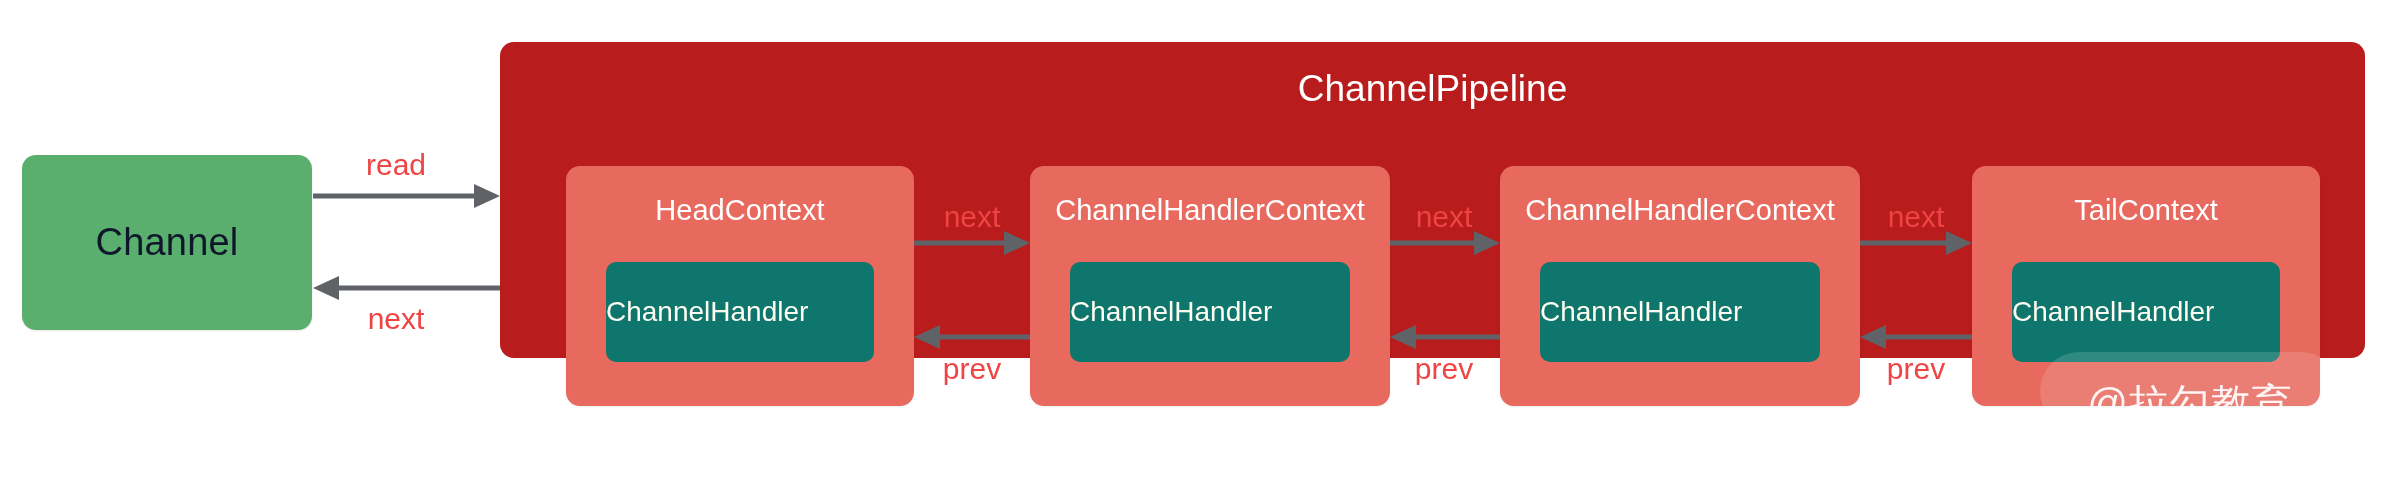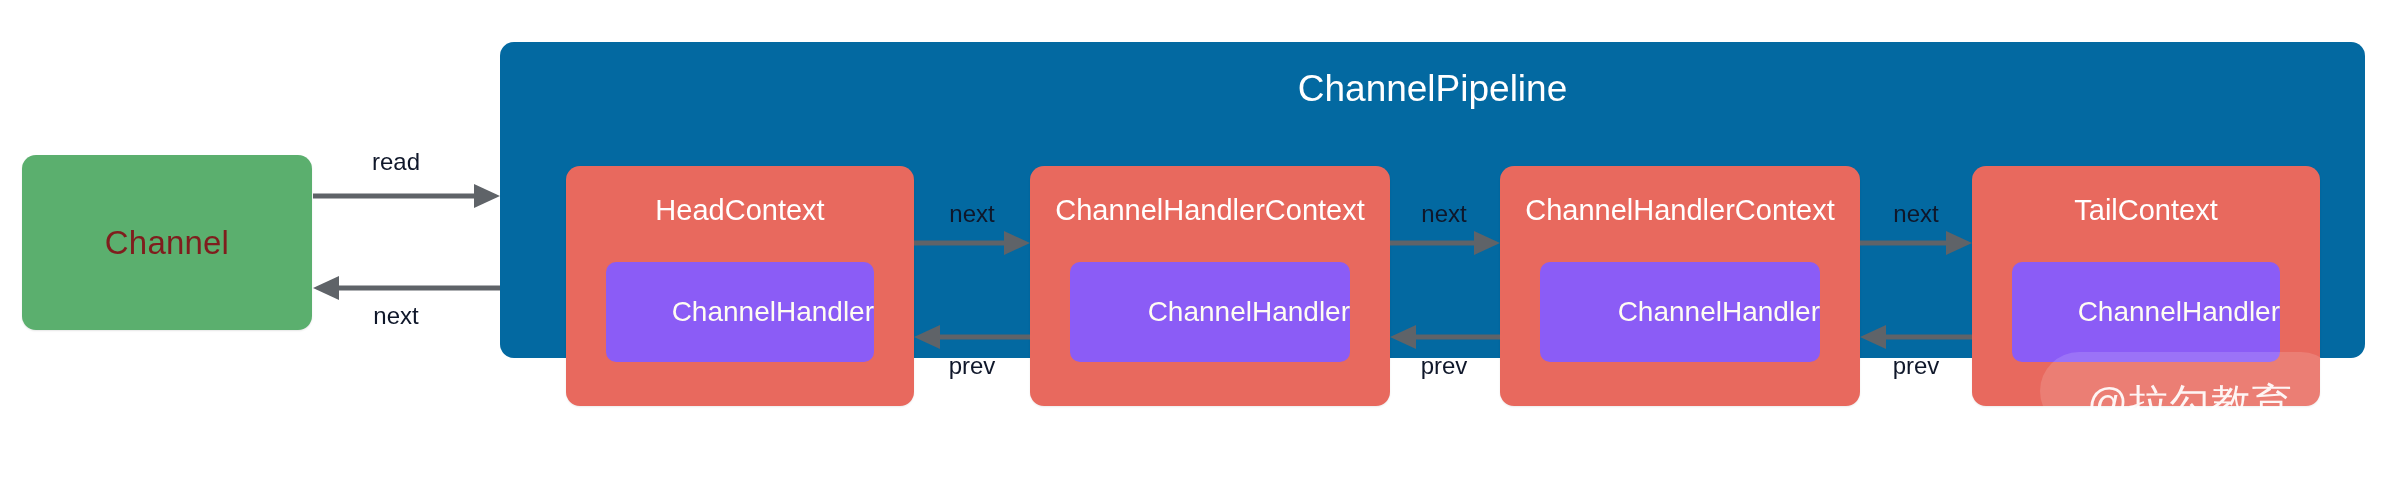--- a/index.html
+++ b/index.html
@@ -31,34 +31,34 @@
     width: 290px;
     height: 175px;
     background: #5BAF6E;
     border-radius: 14px;
     display: flex;
     align-items: center;
     justify-content: center;
     box-shadow: 0 1px 2px rgba(0,0,0,0.10);
   }
   .channel-label {
-    color: #7f1d1d;
-    font-size: 33px;
+    color: #0f172a;
+    font-size: 38px;
     font-weight: 400;
     letter-spacing: 0.2px;
   }
 
   
   .pipeline-panel {
     position: absolute;
     left: 500px;
     top: 42px;
     width: 1865px;
     height: 316px;
-    background: #0369a1;
+    background: #b91c1c;
     border-radius: 14px;
   }
   .pipeline-title {
     position: absolute;
     left: 0;
     top: 26px;
     width: 100%;
     text-align: center;
     color: #ffffff;
     font-size: 37px;
@@ -84,25 +84,25 @@
     font-size: 29px;
     font-weight: 400;
     white-space: nowrap;
   }
   .handler-box {
     position: absolute;
     left: 40px;
     right: 40px;
     top: 96px;
     height: 100px;
-    background: #8b5cf6;
+    background: #0f766e;
     border-radius: 10px;
     display: flex;
     align-items: center;
-    justify-content: flex-end;
+    justify-content: flex-start;
   }
   .handler-label {
     color: #FFFDF2;
     font-size: 28px;
     font-weight: 400;
     white-space: nowrap;
   }
 
   
   .ctx-1 { left: 566px;  width: 348px; }
@@ -124,22 +124,22 @@
     stroke-width: 5;
     fill: none;
   }
   .arrow-head {
     fill: #5F6368;
   }
 
   
   .edge-label {
     position: absolute;
-    color: #0f172a;
-    font-size: 24px;
+    color: #ef4444;
+    font-size: 30px;
     font-weight: 400;
     text-align: right;
     white-space: nowrap;
     transform: translateX(-50%);
   }
 
   
   .watermark {
     position: absolute;
     left: 2040px;

